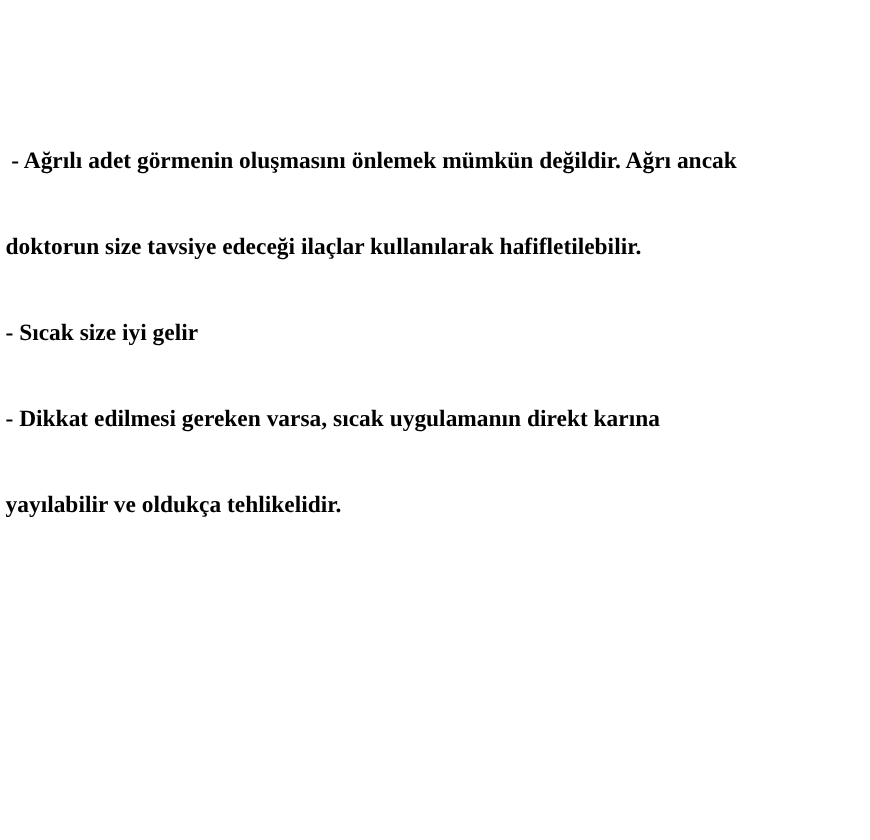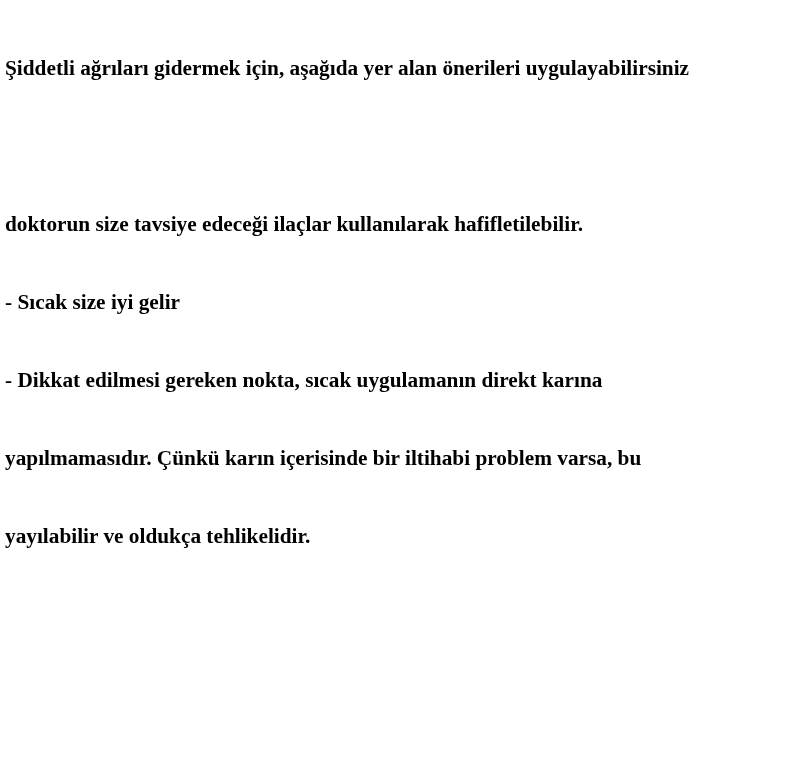--- a/index.html
+++ b/index.html
@@ -27,27 +27,26 @@
     }
     .line {
       display: block;
       height: 26px;
     }
   </style>
 </head>
 <body>
 
 <div class="doc">
-  <span class="line">Şiddetli ağrıları gidermek için, aşağıda yer alan önerileri uygulayabilirsiniz</span>
 
   <div>
+    <span class="line"> - Ağrılı adet görmenin oluşmasını önlemek mümkün değildir. Ağrı ancak</span>
     <span class="line">doktorun size tavsiye edeceği ilaçlar kullanılarak hafifletilebilir.</span>
     <span class="line">- Sıcak size iyi gelir</span>
-    <span class="line">- Dikkat edilmesi gereken nokta, sıcak uygulamanın direkt karına</span>
-    <span class="line">yapılmamasıdır. Çünkü karın içerisinde bir iltihabi problem varsa, bu</span>
+    <span class="line">- Dikkat edilmesi gereken varsa, sıcak uygulamanın direkt karına</span>
     <span class="line">yayılabilir ve oldukça tehlikelidir.</span>
     
     
     
     
     
     
     
     
     

